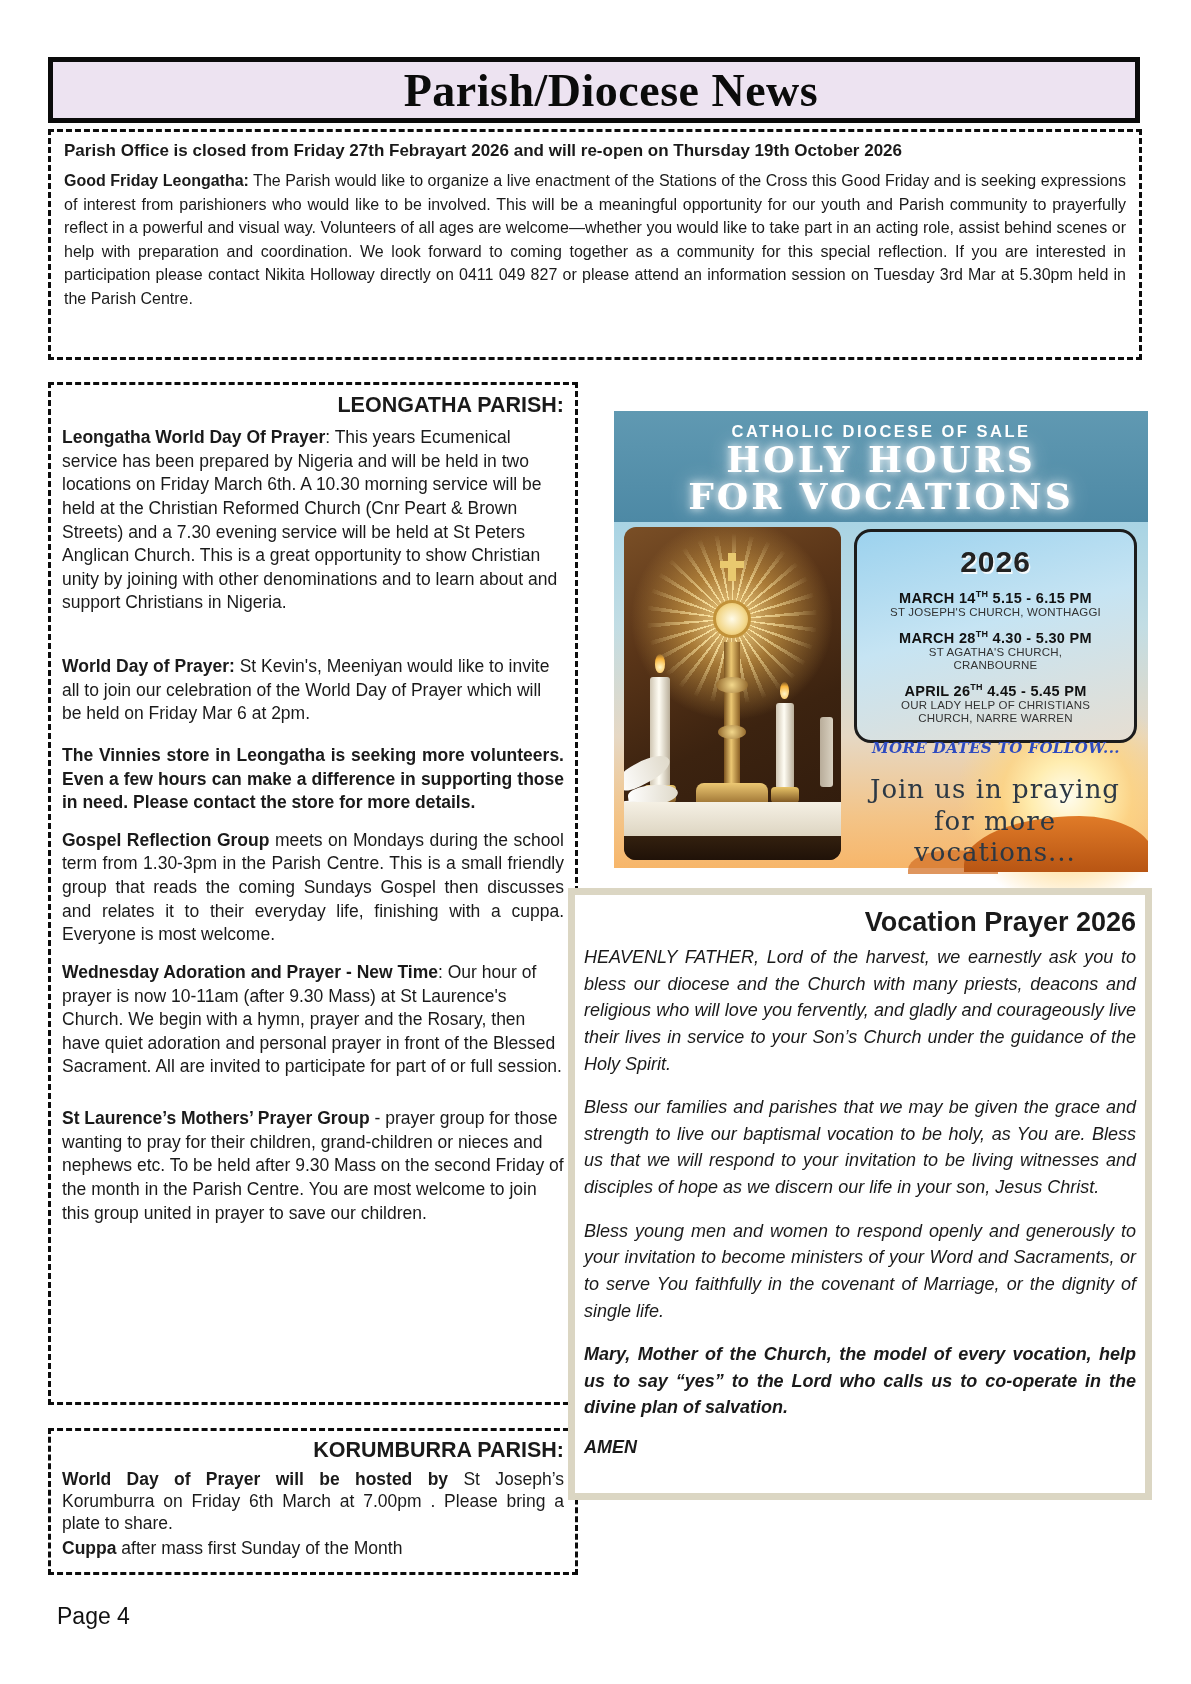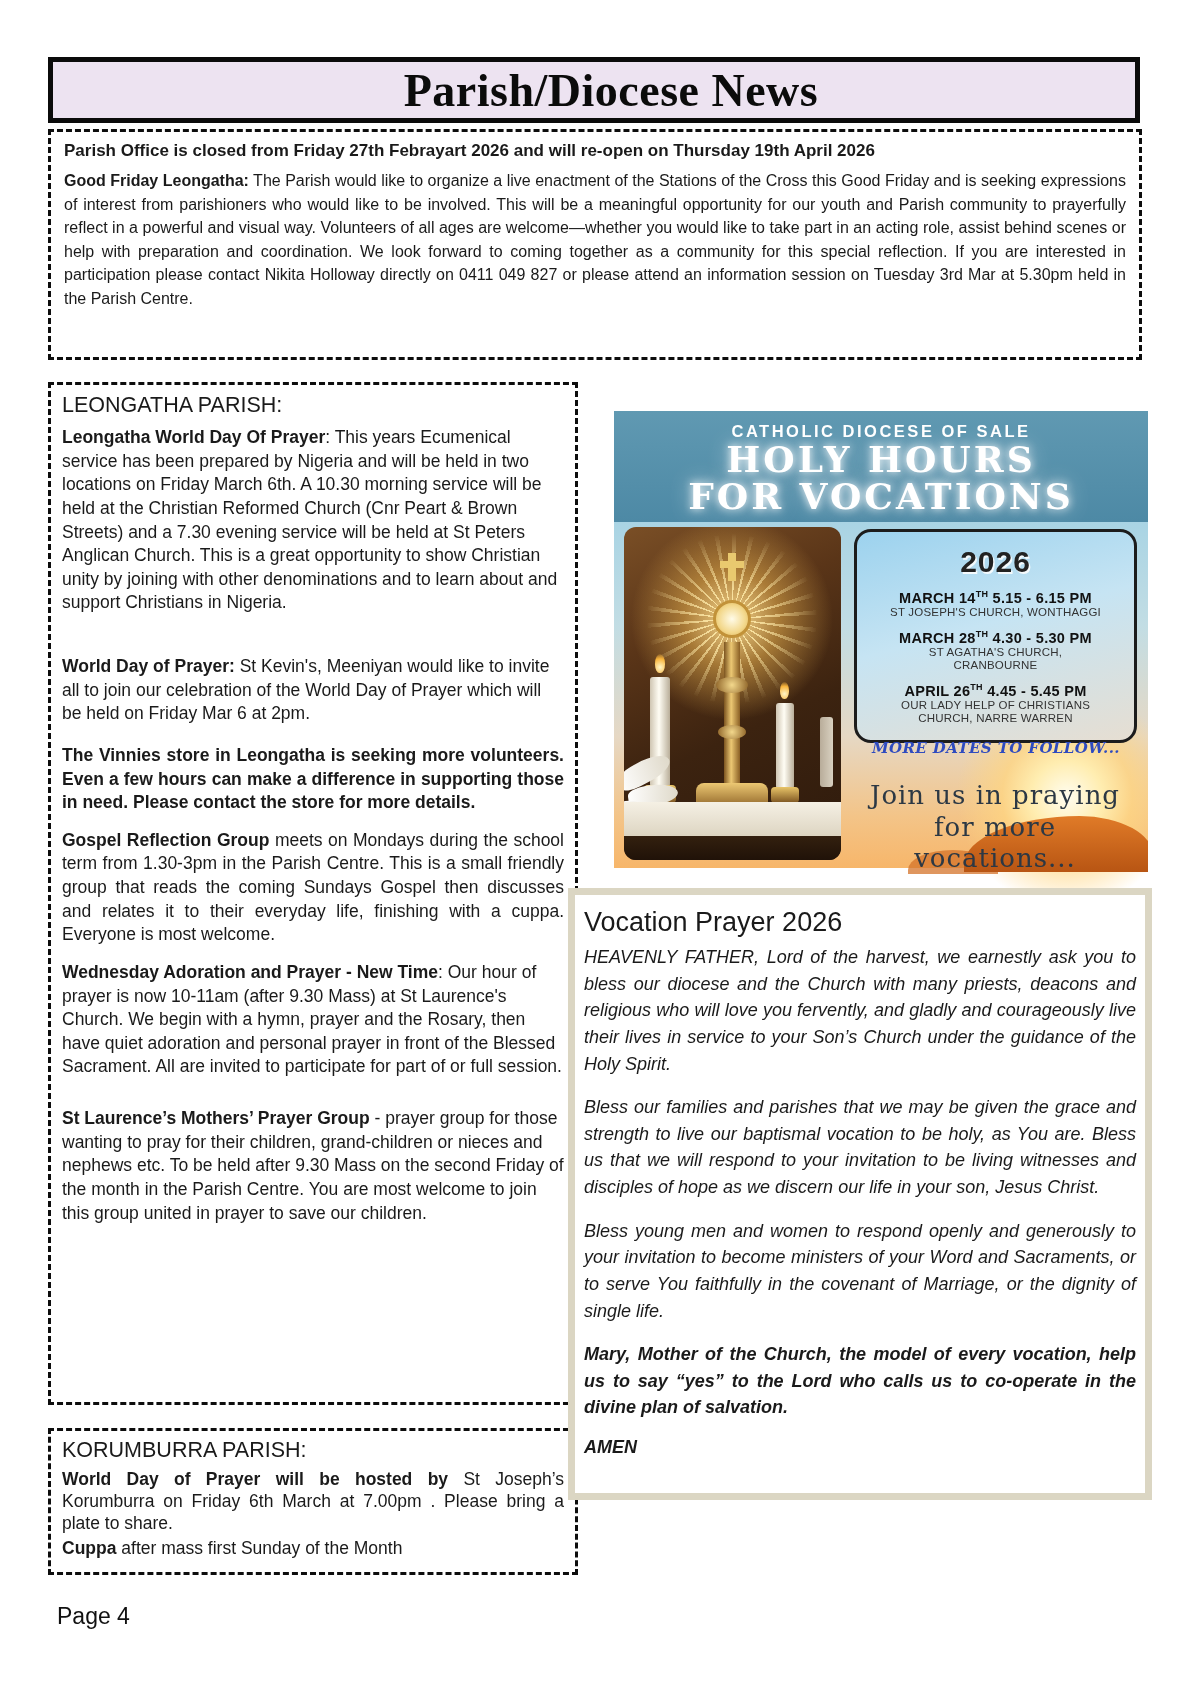--- a/index.html
+++ b/index.html
@@ -20,21 +20,21 @@
     letter-spacing: 0.5px; color: #0b0b0b;
   }
   
   .dashed { border: 3px dashed #0d0d0d; background: #fff; }
   .topbox { position: absolute; left: 48px; top: 129px; width: 1094px; height: 231px; padding: 7px 13px; }
   .topbox .headline { font-weight: bold; font-size: 17px; margin: 2px 0 8px; }
   .topbox p { font-size: 16px; line-height: 1.47; text-align: justify; margin: 0 0 9px; }
   .lead { font-weight: bold; }
   
   .leftcol { position: absolute; left: 48px; top: 382px; width: 530px; height: 1023px; padding: 6px 11px; }
-  .secthead { text-align: left; font-size: 21.5px; font-weight: normal; margin: 2px 0 8px; }
+  .secthead { text-align: right; font-size: 21.5px; font-weight: bold; margin: 2px 0 8px; }
   .leftcol p { font-size: 17.5px; line-height: 1.35; margin: 0; }
   .mb40 { margin-bottom: 40px !important; }
   .mb18 { margin-bottom: 18px !important; }
   .mb14 { margin-bottom: 14px !important; }
   .mb28 { margin-bottom: 28px !important; }
   .just { text-align: justify; }
   .korbox { position: absolute; left: 48px; top: 1428px; width: 530px; height: 147px; padding: 3px 11px; }
   .korbox .secthead { margin: 4px 0 6px; }
   .korbox p { font-size: 17.5px; line-height: 1.25; margin: 0 0 3px; }
   
@@ -109,21 +109,21 @@
     border: 3px solid #1c1c1c; border-radius: 17px; text-align: center;
     background: linear-gradient(165deg,#9cd2ee 0%,#c6e4f3 45%,#e6ded2 100%); }
   .year { margin-top: 13px; font-size: 30px; font-weight: 800; letter-spacing: 1px; color: #222;
     text-shadow: 1.5px 1.5px 0 rgba(255,255,255,.85); }
   .date-when { font-size: 14.5px; font-weight: bold; color: #111; margin-top: 10px; letter-spacing: .3px; }
   .date-when sup { font-size: 9px; }
   .date-venue { font-size: 11.5px; color: #333; letter-spacing: .2px; line-height: 1.15; padding: 0 31px; }
   .more-dates { margin-top: 13px; padding-right: 14px; text-align: right;
     font-family: "DejaVu Serif", serif; font-style: italic; font-weight: bold; font-size: 15px;
     color: #2F4BBF; letter-spacing: .4px; }
-  .tagline { position: absolute; left: 248px; top: 258px; width: 266px; text-align: center;
+  .tagline { position: absolute; left: 248px; top: 252px; width: 266px; text-align: center;
     font-family: "DejaVu Serif", serif; font-size: 26px; line-height: 1.22; color: #2c3844; letter-spacing: 1px; }
   
   .prayerbox { position: absolute; left: 568px; top: 888px; width: 584px; height: 612px;
     background: #fff; border: 7px solid #DBD6C3; padding: 6px 9px; }
   .prayerbox .secthead { font-size: 27px; margin: 6px 0 6px; }
   .prayerbox p { font-style: italic; font-size: 18px; line-height: 1.48; text-align: justify; margin: 0 0 17px; }
   .prayerbox p.last { margin-bottom: 16px; font-weight: bold; }
   .amen { font-style: italic; font-weight: bold; font-size: 18px; }
   
   .pagenum { position: absolute; left: 57px; top: 1603px; font-size: 23px; color: #111; }
@@ -131,21 +131,21 @@
 </head>
 <body>
 
 <div class="page">
 
   <div class="banner">
     <div class="title">Parish/Diocese News</div>
   </div>
 
   <div class="topbox dashed">
-    <div class="headline">Parish Office is closed from Friday 27th Febrayart 2026 and will re-open on Thursday 19th April 2026</div>
+    <div class="headline">Parish Office is closed from Friday 27th Febrayart 2026 and will re-open on Thursday 19th October 2026</div>
     <p><span class="lead">Good Friday Leongatha:</span><span>  The Parish would like to organize a live enactment of the Stations of the Cross this Good Friday and is seeking expressions of interest from parishioners who would like to be involved.  This will be a meaningful opportunity for our youth and Parish community to prayerfully reflect in a powerful and visual way.  Volunteers of all ages are welcome—whether you would like to take part in an acting role, assist behind scenes or help with preparation and coordination.  We look forward to coming together as a community for this special reflection.  If you are interested in participation please contact Nikita Holloway directly on 0411 049 827 or please attend an information session on Tuesday 3rd Mar at 5.30pm held in the Parish Centre.</span></p>
   </div>
 
   <div class="leftcol dashed">
     <div class="secthead">LEONGATHA PARISH:</div>
     <p class="mb40"><span class="lead">Leongatha World Day Of Prayer</span><span>:  This years Ecumenical service has been prepared by Nigeria and will be held in two locations on Friday March 6th. A 10.30 morning service will be held at the Christian Reformed Church (Cnr Peart &amp; Brown Streets) and a 7.30 evening service will be held at St Peters Anglican Church. This is a great opportunity to show Christian unity by joining with other denominations and to learn about and support Christians in Nigeria.</span></p>
     <p class="mb18"><span class="lead">World Day of Prayer:</span><span>  St Kevin's, Meeniyan  would like to invite all to join our celebration of the World Day of Prayer which will be held on Friday Mar 6 at 2pm.</span></p>
     <p class="mb14 just"><span class="lead">The Vinnies store in Leongatha is seeking more volunteers.  Even a few hours can make a difference in supporting those in need.  Please contact the store for more details.</span></p>
     <p class="mb14 just"><span class="lead">Gospel Reflection Group</span><span> meets on Mondays during the school term from 1.30-3pm in the Parish Centre. This is a small friendly group that reads the coming Sundays Gospel then discusses and relates it to their everyday life, finishing with a cuppa.  Everyone is most welcome.</span></p>
     <p class="mb28"><span class="lead">Wednesday Adoration and Prayer - New Time</span><span>: Our hour of prayer is now 10-11am (after 9.30 Mass) at St Laurence's Church. We begin with a hymn, prayer and the Rosary, then have quiet adoration and personal prayer in front of the Blessed Sacrament. All are invited to participate for part of or full session.</span></p>

